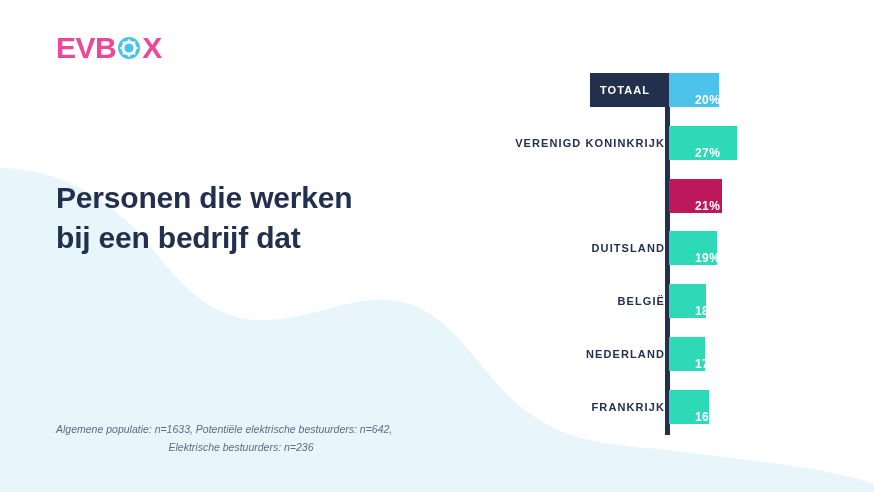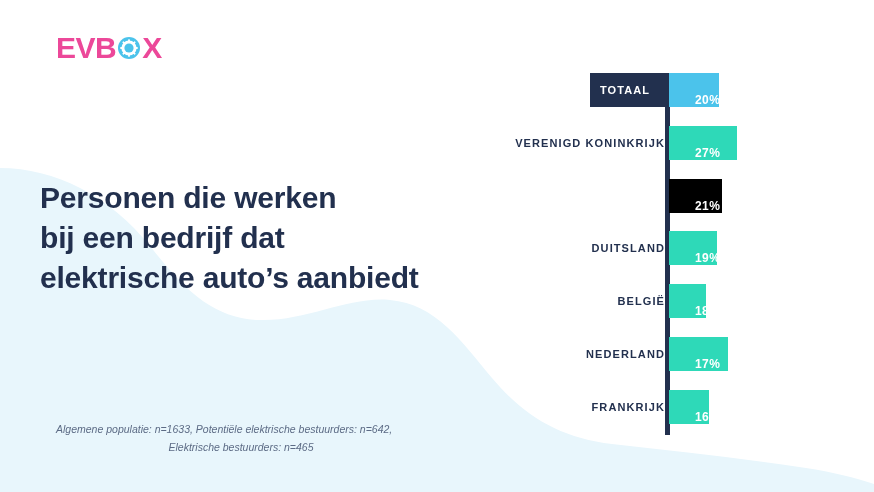--- a/index.html
+++ b/index.html
@@ -55,21 +55,21 @@
   }
   #logo-gear {
     display: inline-block;
     margin: 0 1px;
     line-height: 0;
   }
 
   
   #headline {
     position: absolute;
-    left: 40px;
+    left: 56px;
     top: 178px;
     width: 470px;
     color: #22304E;
     font-size: 30px;
     font-weight: 700;
     line-height: 1.33;
     letter-spacing: -0.2px;
   }
   #headline .hl-line { display: block; white-space: nowrap; }
 
@@ -198,63 +198,62 @@
           </g>
         </svg>
       </span>
       <span>X</span>
     </div>
   </div>
 
   <div id="headline">
     <span class="hl-line">Personen die werken</span>
     <span class="hl-line">bij een bedrijf dat</span>
-    <span class="hl-line">elektrische auto’s aanbiedt</span>
   </div>
 
   <div id="footnote">
     <span class="fn-line fn-line-1">Algemene populatie: n=1633, Potentiële elektrische bestuurders: n=642,</span>
-    <span class="fn-line fn-line-2">Elektrische bestuurders: n=465</span>
+    <span class="fn-line fn-line-2">Elektrische bestuurders: n=236</span>
   </div>
 
   <div id="chart">
     <div id="chart-axis"></div>
     <div id="chart-rows">
         <div class="chart-row" style="top: 7px;">
           <div class="row-label boxed">TOTAAL</div>
           <div class="row-bar" style="width: 50.4px; background: rgb(75, 195, 235);">
             <span class="row-value">20%</span>
           </div>
         </div>
         <div class="chart-row" style="top: 59.8px;">
           <div class="row-label">VERENIGD KONINKRIJK</div>
           <div class="row-bar" style="width: 68.04px; background: rgb(46, 217, 184);">
             <span class="row-value">27%</span>
           </div>
         </div>
         <div class="chart-row" style="top: 112.6px;">
-          <div class="row-bar" style="width: 52.92px; background: #000000;">
+          <div class="row-bar" style="width: 52.92px; background: #be185d;">
             <span class="row-value">21%</span>
           </div>
         </div>
         <div class="chart-row" style="top: 165.4px;">
           <div class="row-label">DUITSLAND</div>
           <div class="row-bar" style="width: 47.88px; background: rgb(46, 217, 184);">
             <span class="row-value">19%</span>
           </div>
         </div>
         <div class="chart-row" style="top: 218.2px;">
           <div class="row-label">BELGIË</div>
           <div class="row-bar" style="width: 37px; background: rgb(46, 217, 184);">
             <span class="row-value">18%</span>
           </div>
         </div>
         <div class="chart-row" style="top: 271px;">
           <div class="row-label">NEDERLAND</div>
-          <div class="row-bar" style="width: 59px; background: rgb(46, 217, 184);">
+          <div class="row-bar" style="width: 36px; background: rgb(46, 217, 184);">
             <span class="row-value">17%</span>
           </div>
         </div>
         <div class="chart-row" style="top: 323.8px;">
           <div class="row-label">FRANKRIJK</div>
           <div class="row-bar" style="width: 40.32px; background: rgb(46, 217, 184);">
             <span class="row-value">16%</span>
           </div>
         </div>
       </div>

